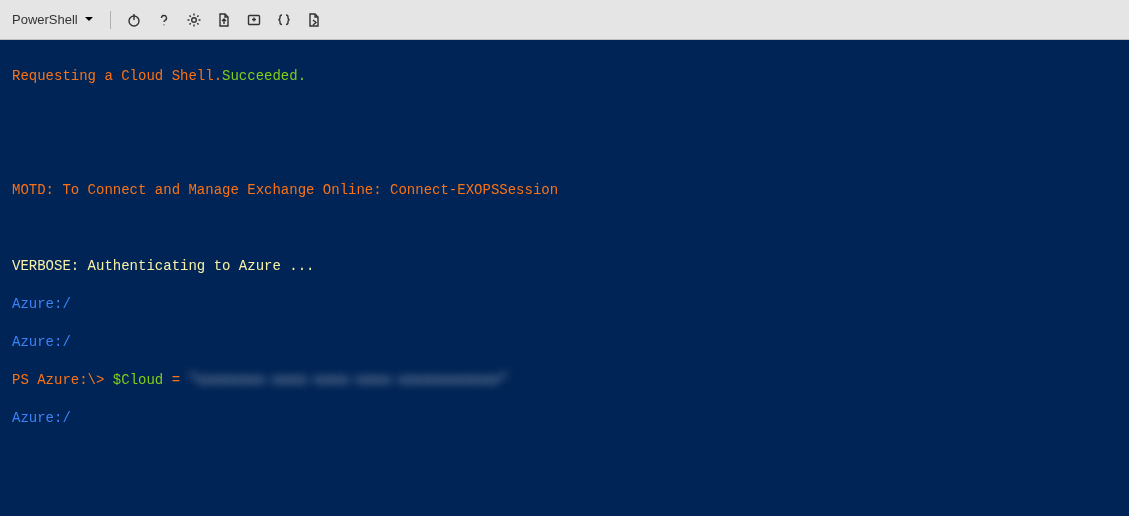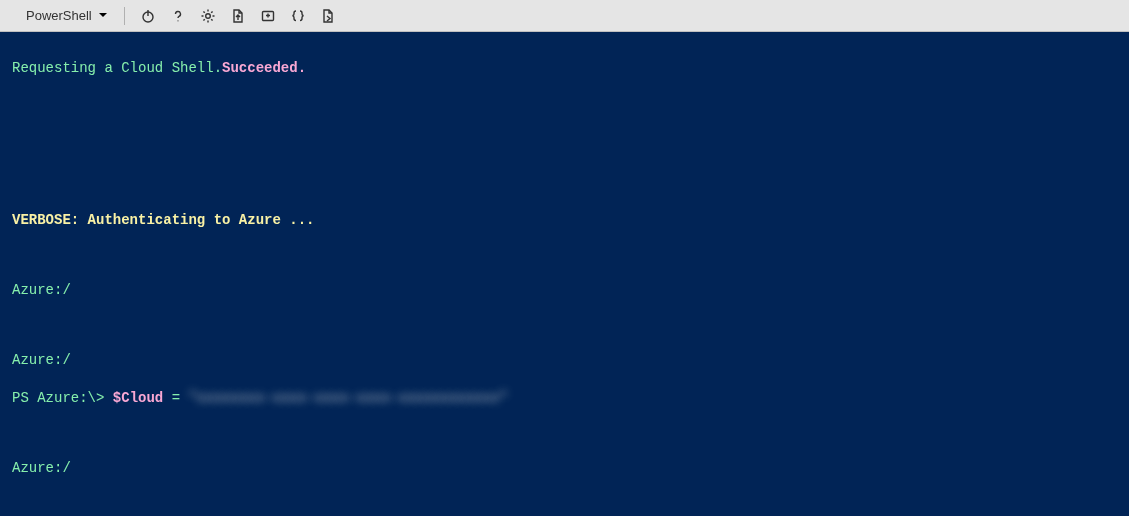--- a/index.html
+++ b/index.html
@@ -5,24 +5,24 @@
   * { margin: 0; padding: 0; box-sizing: border-box; }
   body {
     font-family: "Segoe UI", Arial, sans-serif;
     background: #012456;
     width: 1129px;
     height: 516px;
     overflow: hidden;
   }
   .toolbar {
     background: #e5e5e5;
-    height: 32px;
+    height: 40px;
     display: flex;
     align-items: center;
-    padding: 0 20px;
+    padding: 0 6px;
     border-bottom: 1px solid #c0c0c0;
     gap: 4px;
   }
   .shell-selector {
     display: flex;
     align-items: center;
     gap: 6px;
     padding: 2px 6px;
     font-size: 13px;
     color: #333;
@@ -48,24 +48,24 @@
     background: #012456;
     color: #e0e0e0;
     font-family: Consolas, "Courier New", monospace;
     font-size: 14px;
     line-height: 19px;
     padding: 8px 12px;
     white-space: pre;
     height: calc(100% - 32px);
     overflow: hidden;
   }
-  .white  { color: #86efac; }
-  .cyan   { color: #86efac; margin-top: 32px; }
-  .green  { color: #f9a8d4; font-weight: bold; }
-  .yellow { color: #f9f1a5; font-weight: bold; }
+  .white  { color: #f97316; }
+  .cyan   { color: #3b82f6; }
+  .green  { color: #84cc16; }
+  .yellow { color: #f9f1a5; }
   .blur {
     color: transparent;
     text-shadow: 0 0 8px rgba(230,230,230,0.9);
     user-select: none;
   }
   .line { display: block; }
   .chevron svg { width: 10px; height: 10px; }
 </style>
 </head>
 <body>
@@ -124,20 +124,21 @@
         <path d="M9 2v3h3"></path>
         <path d="M7 8l3 2.5L7 13"></path>
       </svg>
   </div>
 </div>
 
 <div class="terminal">
 <span class="line"><span class="white">Requesting a Cloud Shell.</span><span class="green">Succeeded.</span></span>
 <span class="line"> </span>
 <span class="line"> </span>
+<span class="line white">MOTD: To Connect and Manage Exchange Online: Connect-EXOPSSession</span>
 <span class="line"> </span>
 <span class="line yellow">VERBOSE: Authenticating to Azure ...</span>
 <span class="line cyan">Azure:/</span>
 <span class="line cyan">Azure:/</span>
 <span class="line"><span class="white">PS Azure:\&gt; </span><span class="green">$Cloud</span><span class="white"> = </span><span class="blur">"xxxxxxxx-xxxx-xxxx-xxxx-xxxxxxxxxxxx"</span></span>
 <span class="line cyan">Azure:/</span>
 
 
 
 

